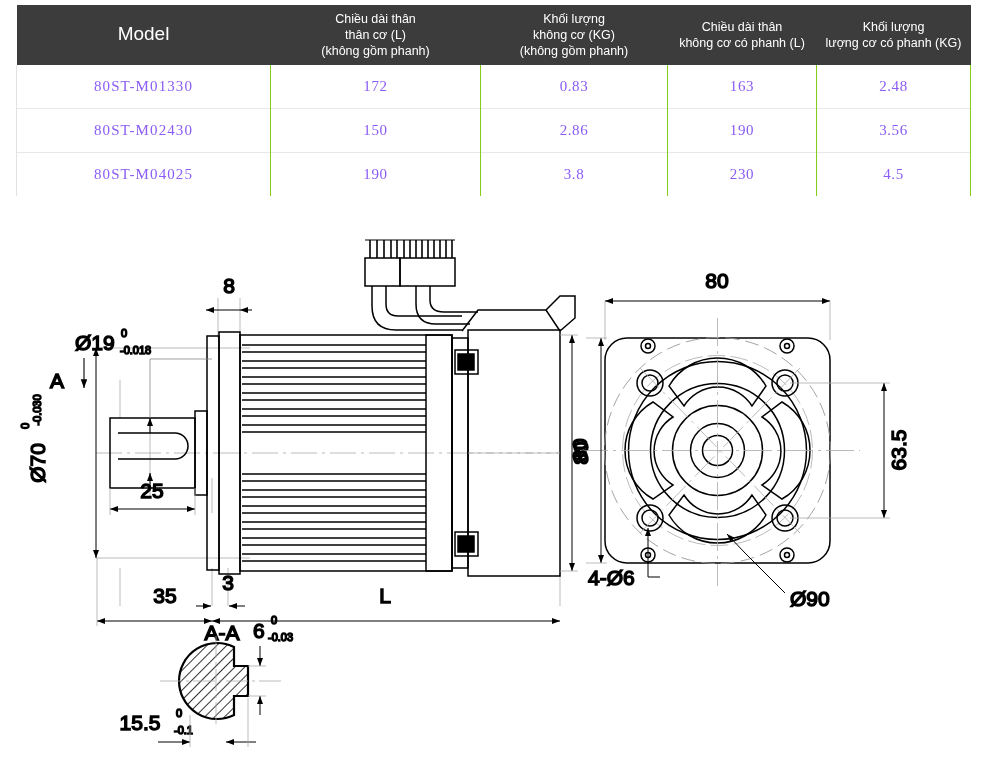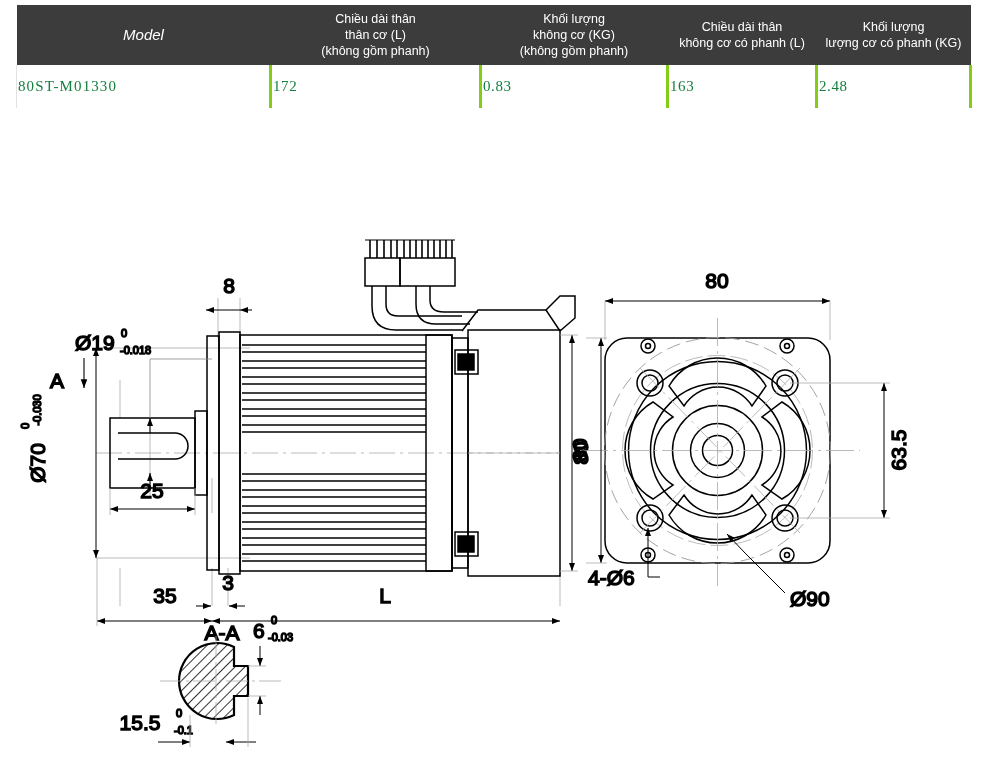--- a/index.html
+++ b/index.html
@@ -13,32 +13,32 @@
     position:absolute;left:16px;top:5px;width:954px;
     border-collapse:collapse;table-layout:fixed;
   }
   #spec-table th{
     background:#3c3c3c;color:#ffffff;font-weight:400;
     font-size:12.5px;line-height:16px;padding:6px 4px;
     text-align:center;vertical-align:middle;height:43px;
     border:none;
   }
   #spec-table td{
-    text-align:left;vertical-align:middle;height:41px;
+    text-align:center;vertical-align:middle;height:41px;
     font-family:"Liberation Serif", serif;
-    font-size:15px;letter-spacing:.6px;color:#15803d;
-    border-left:1px solid #e2e2e2;border-right:3px solid #84cc16;
+    font-size:15px;letter-spacing:.6px;color:#8b5cf6;
+    border-left:1px solid #e2e2e2;border-right:1px solid #84cc16;
     border-top:1px solid #e8e8e8;
   }
   #spec-table tbody tr:first-child td{border-top:none;}
   #spec-table td:first-child{border-left:1px solid #e2e2e2;}
   #spec-table td.model{letter-spacing:1.1px;}
   .col1{width:254px;} .col2{width:210px;} .col3{width:187px;}
   .col4{width:149px;} .col5{width:154px;}
-  .hdr-model{font-size:15px;font-style:italic;}
+  .hdr-model{font-size:19px;}
 
   
   #drawing{position:absolute;left:0;top:228px;width:999px;height:542px;}
   #drawing svg{display:block;}
   .dim-txt{
     font-family:"Liberation Sans", sans-serif;
     font-size:21px;fill:#000;
   }
   .dim-txt-xs{
     font-family:"Liberation Sans", sans-serif;
@@ -81,20 +81,34 @@
       </th>
     </tr>
   </thead>
   <tbody>
     <tr>
       <td class="model">80ST-M01330</td>
       <td>172</td>
       <td>0.83</td>
       <td>163</td>
       <td>2.48</td>
+    </tr>
+    <tr>
+      <td class="model">80ST-M02430</td>
+      <td>150</td>
+      <td>2.86</td>
+      <td>190</td>
+      <td>3.56</td>
+    </tr>
+    <tr>
+      <td class="model">80ST-M04025</td>
+      <td>190</td>
+      <td>3.8</td>
+      <td>230</td>
+      <td>4.5</td>
     </tr>
   </tbody>
 </table>
 
 <div id="drawing">
 <svg width="999" height="542" viewBox="0 0 999 542" xmlns="http://www.w3.org/2000/svg">
   <defs>
     <marker id="ar" markerWidth="9" markerHeight="9" refX="8" refY="3" orient="auto">
       <path d="M0,0 L8,3 L0,6 z" fill="#000"></path>
     </marker>

